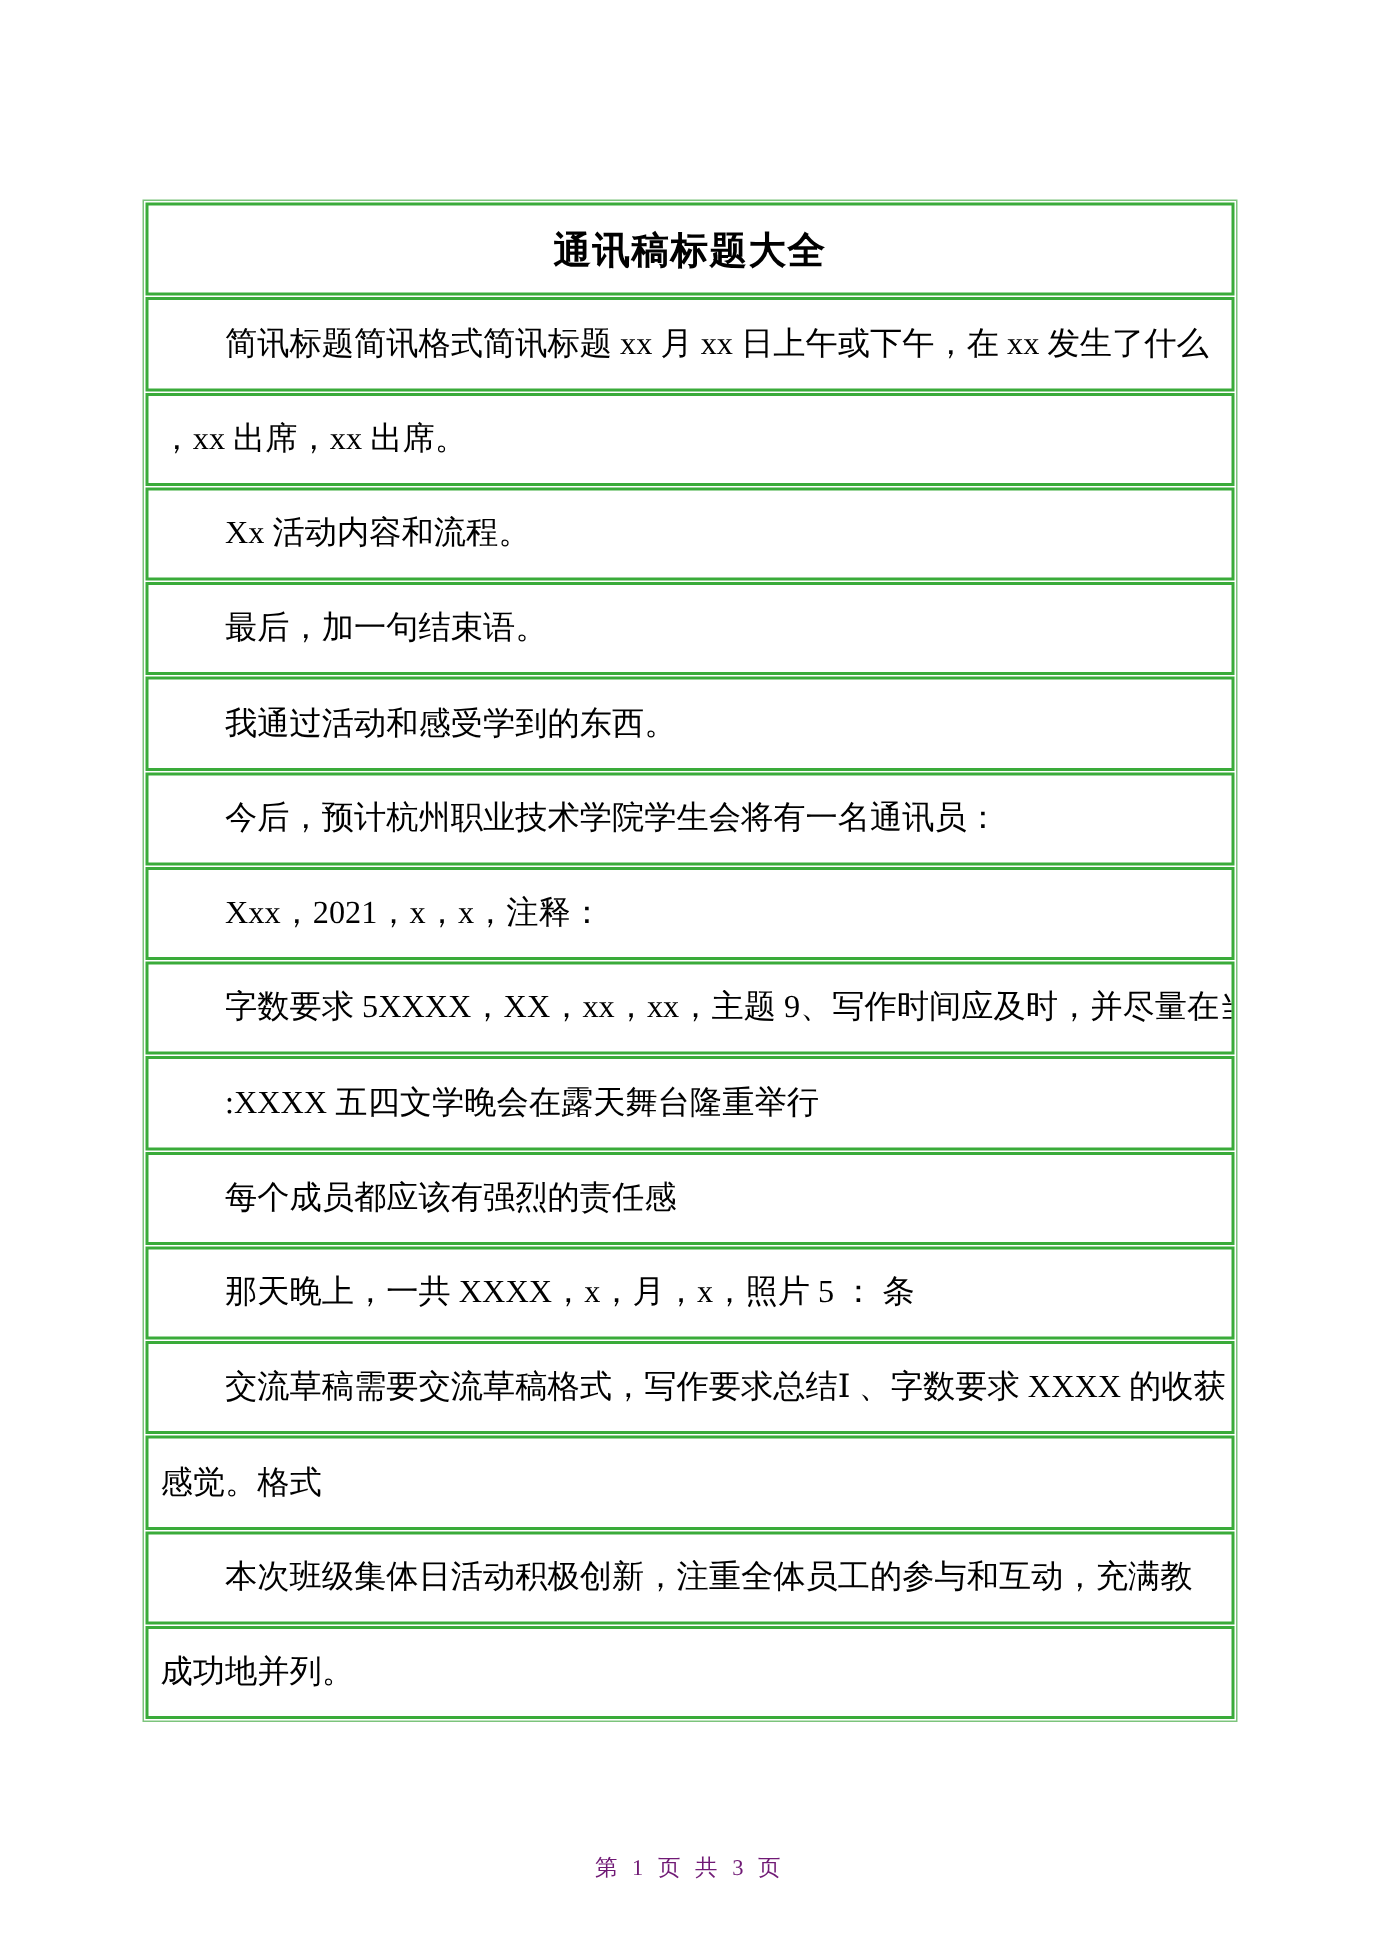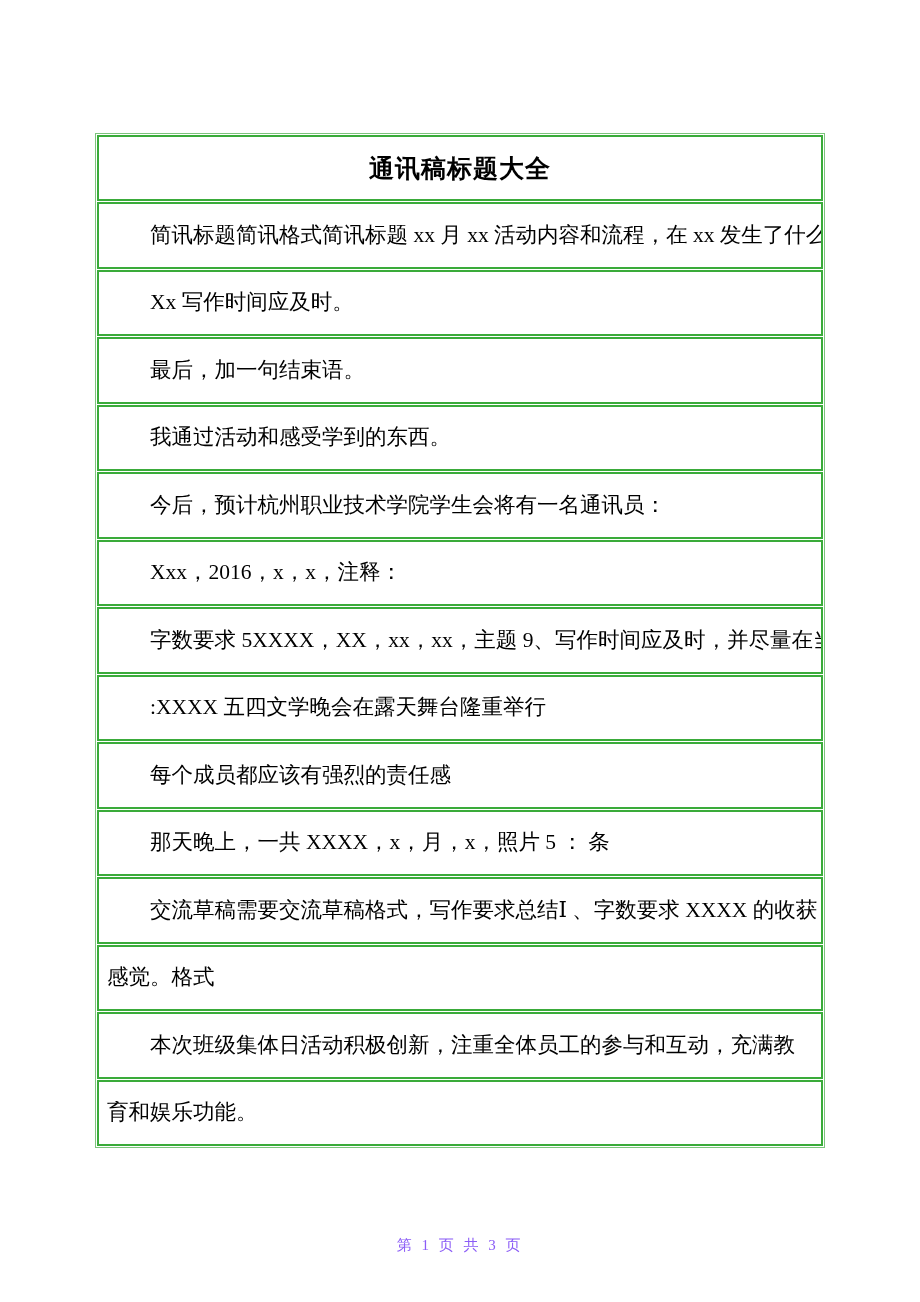--- a/index.html
+++ b/index.html
@@ -51,51 +51,54 @@
     font-size: 25px;
     letter-spacing: 1px;
   }
   .footer {
     position: absolute;
     left: 0; top: 1236px;
     width: 920px;
     text-align: center;
     font-size: 15px;
     letter-spacing: 3px;
-    color: #8b5cf6;
+    color: #701a75;
   }
 </style>
 </head>
 <body>
 
 <div class="page">
 
   <div class="doc-table">
 
     <div class="row">
       <div class="title-cell">通讯稿标题大全</div>
     </div>
 
     <div class="row">
-      <div class="cell" data-indent="1">简讯标题简讯格式简讯标题 xx 月 xx 活动内容和流程，在 xx 发生了什么</div>
+      <div class="cell" data-indent="1">简讯标题简讯格式简讯标题 xx 月 xx 日上午或下午，在 xx 发生了什么</div>
     </div>
     <div class="row">
-      <div class="cell" data-indent="1">Xx 写作时间应及时。</div>
+      <div class="cell" data-indent="0">，xx 出席，xx 出席。</div>
+    </div>
+    <div class="row">
+      <div class="cell" data-indent="1">Xx 活动内容和流程。</div>
     </div>
     <div class="row">
       <div class="cell" data-indent="1">最后，加一句结束语。</div>
     </div>
     <div class="row">
       <div class="cell" data-indent="1">我通过活动和感受学到的东西。</div>
     </div>
     <div class="row">
       <div class="cell" data-indent="1">今后，预计杭州职业技术学院学生会将有一名通讯员：</div>
     </div>
     <div class="row">
-      <div class="cell" data-indent="1">Xxx，2016，x，x，注释：</div>
+      <div class="cell" data-indent="1">Xxx，2021，x，x，注释：</div>
     </div>
     <div class="row">
       <div class="cell" data-indent="1">字数要求 5XXXX，XX，xx，xx，主题 9、写作时间应及时，并尽量在当</div>
     </div>
     <div class="row">
       <div class="cell" data-indent="1">:XXXX 五四文学晚会在露天舞台隆重举行</div>
     </div>
     <div class="row">
       <div class="cell" data-indent="1">每个成员都应该有强烈的责任感</div>
     </div>
@@ -105,20 +108,20 @@
     <div class="row">
       <div class="cell" data-indent="1">交流草稿需要交流草稿格式，写作要求总结Ⅰ 、字数要求 XXXX 的收获</div>
     </div>
     <div class="row">
       <div class="cell" data-indent="0">感觉。格式</div>
     </div>
     <div class="row">
       <div class="cell" data-indent="1">本次班级集体日活动积极创新，注重全体员工的参与和互动，充满教</div>
     </div>
     <div class="row">
-      <div class="cell" data-indent="0">育和娱乐功能。</div>
+      <div class="cell" data-indent="0">成功地并列。</div>
     </div>
 
   </div>
 
   <div class="footer">第 1 页 共 3 页</div>
 
 </div>
 
 </body></html>

